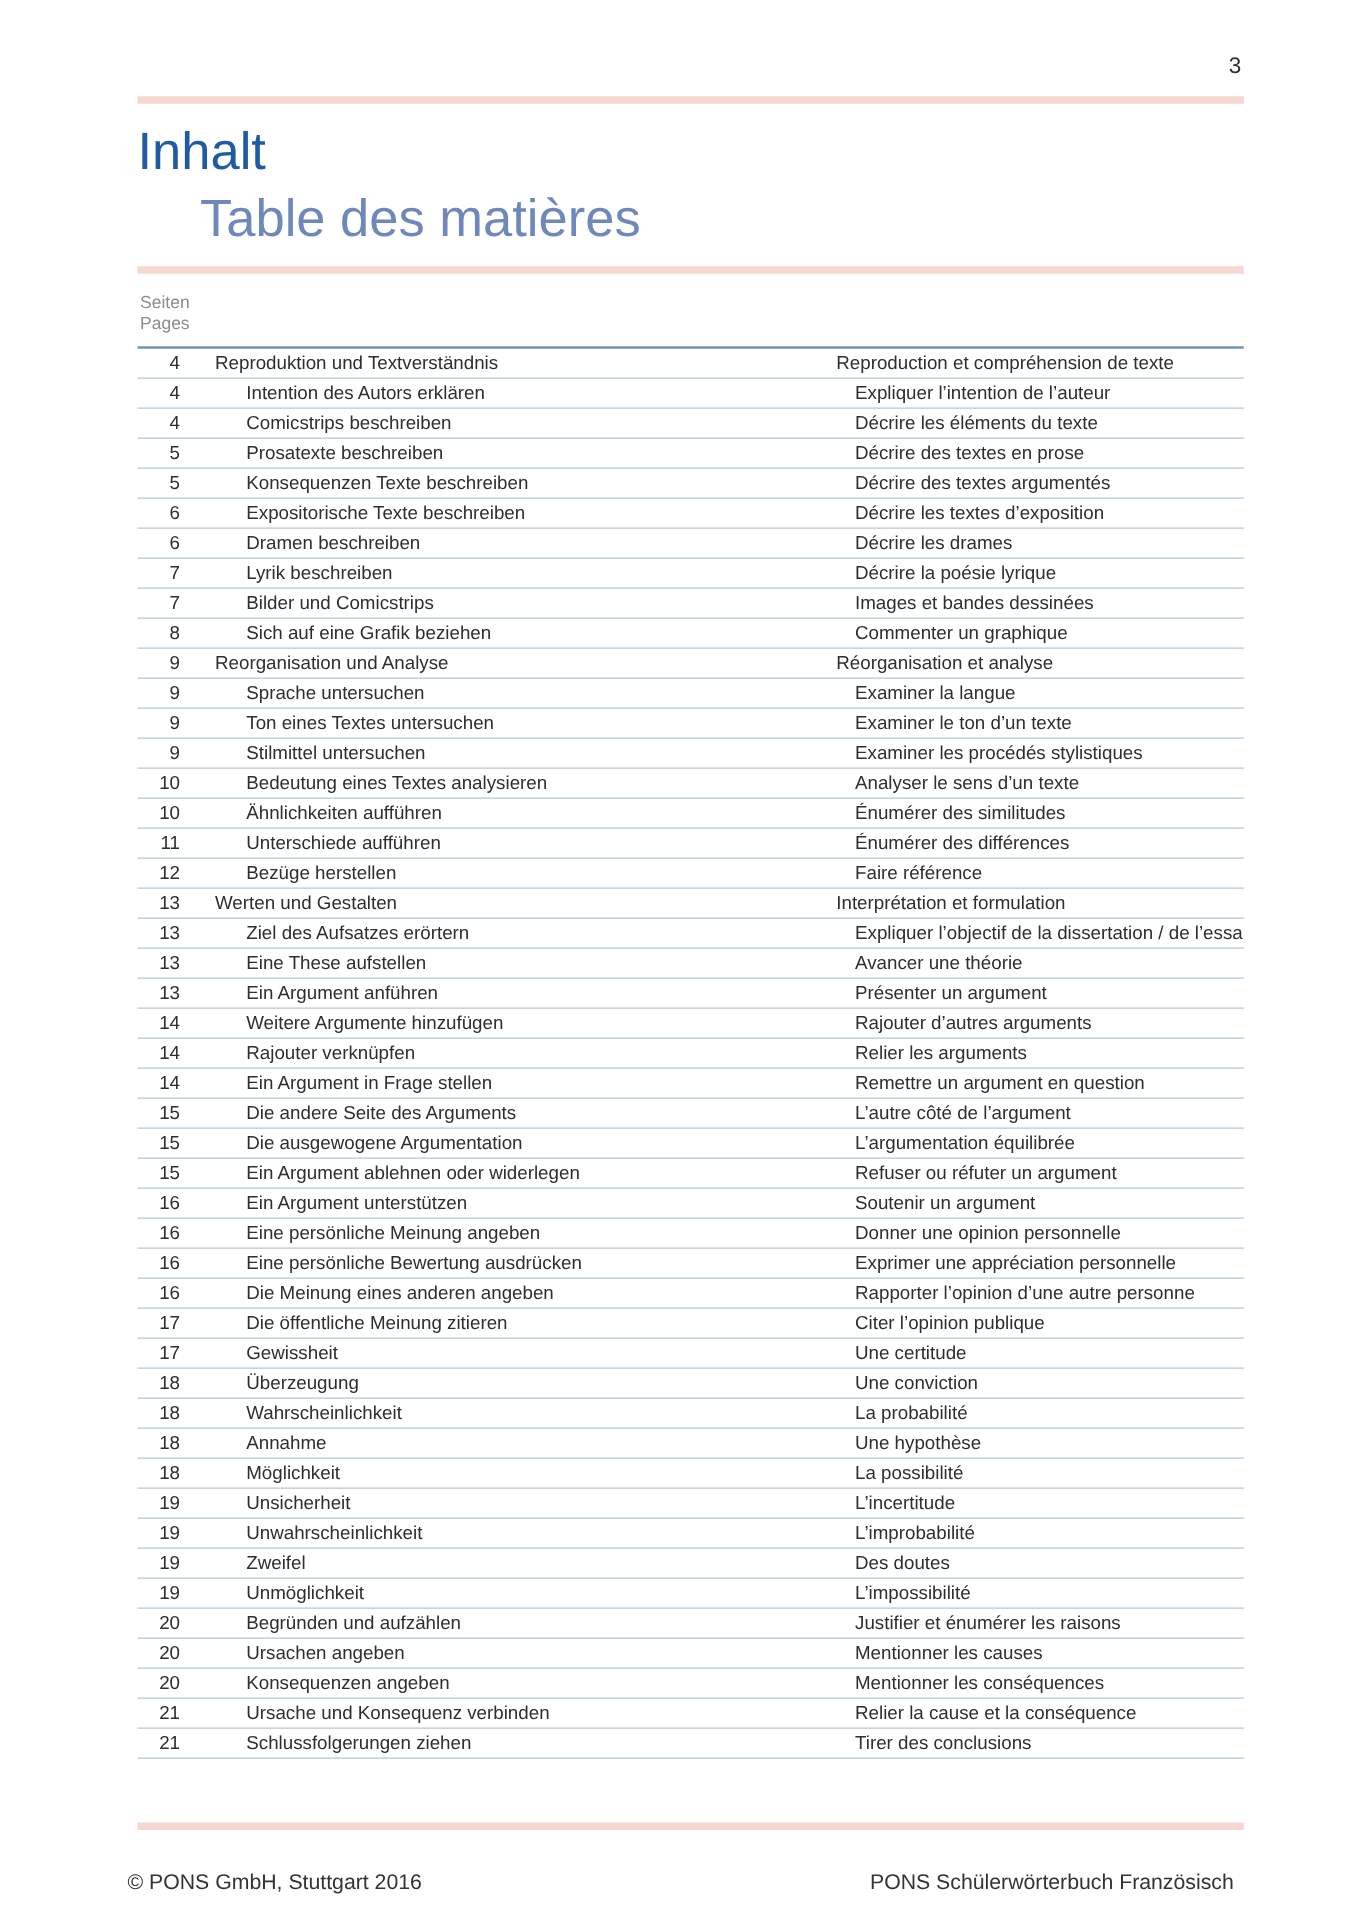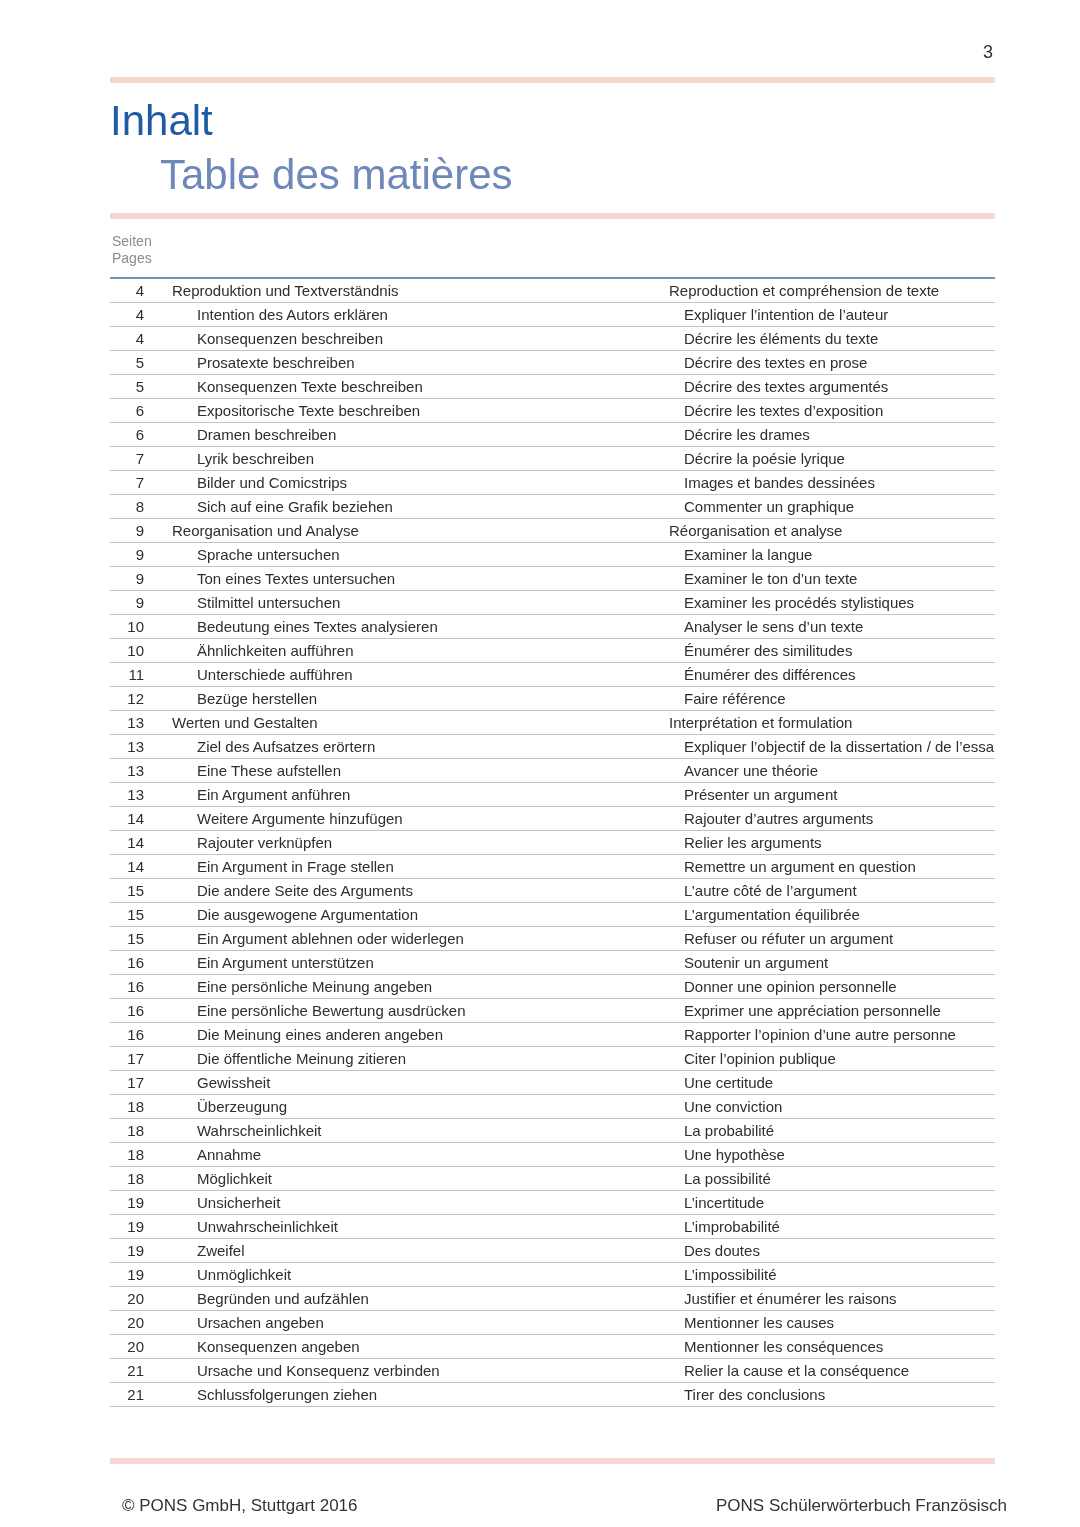--- a/index.html
+++ b/index.html
@@ -105,21 +105,21 @@
   }
   .cell-fr {
     flex: 1;
     overflow: hidden;
   }
   .row:not(.section) .cell-de { padding-left: 53px; }
   .row:not(.section) .cell-fr { padding-left: 15px; box-sizing: border-box; }
 
   .footer {
     position: absolute;
-    left: 122px;
+    left: 102px;
     top: 1496px;
     width: 885px;
     display: flex;
     justify-content: space-between;
     font-size: 17px;
     color: #333333;
   }
 </style>
 </head>
 <body>
@@ -148,21 +148,21 @@
     </div>
 
     <div class="row">
       <span class="cell-page">4</span>
       <span class="cell-de">Intention des Autors erklären</span>
       <span class="cell-fr">Expliquer l’intention de l’auteur</span>
     </div>
 
     <div class="row">
       <span class="cell-page">4</span>
-      <span class="cell-de">Konsequenzen beschreiben</span>
+      <span class="cell-de">Comicstrips beschreiben</span>
       <span class="cell-fr">Décrire les éléments du texte</span>
     </div>
 
     <div class="row">
       <span class="cell-page">5</span>
       <span class="cell-de">Prosatexte beschreiben</span>
       <span class="cell-fr">Décrire des textes en prose</span>
     </div>
 
     <div class="row">

